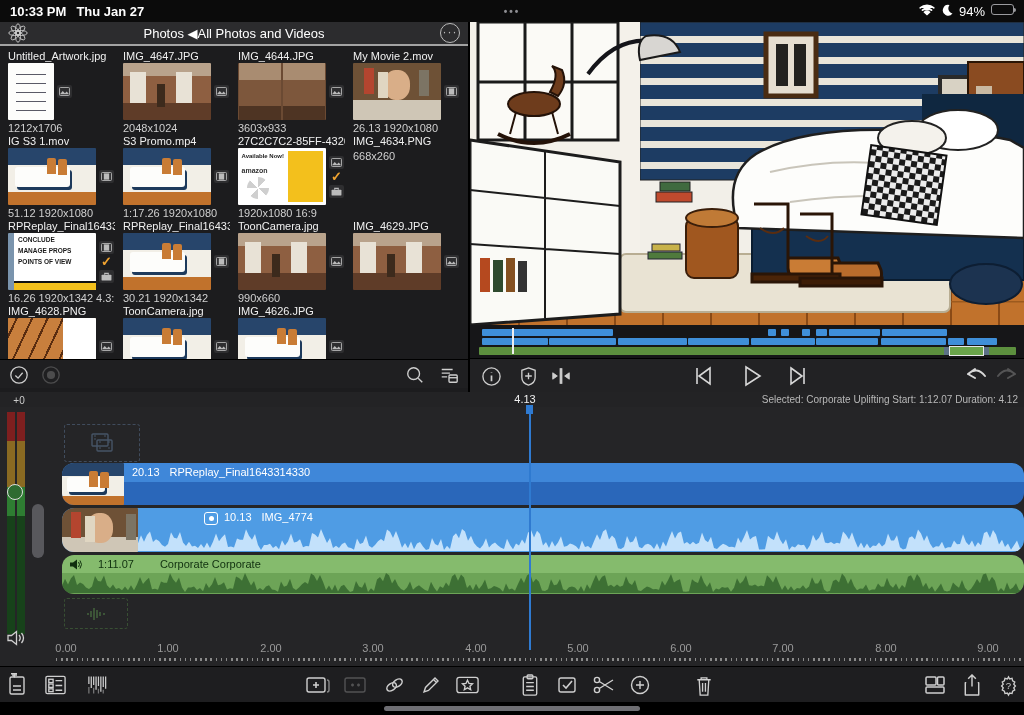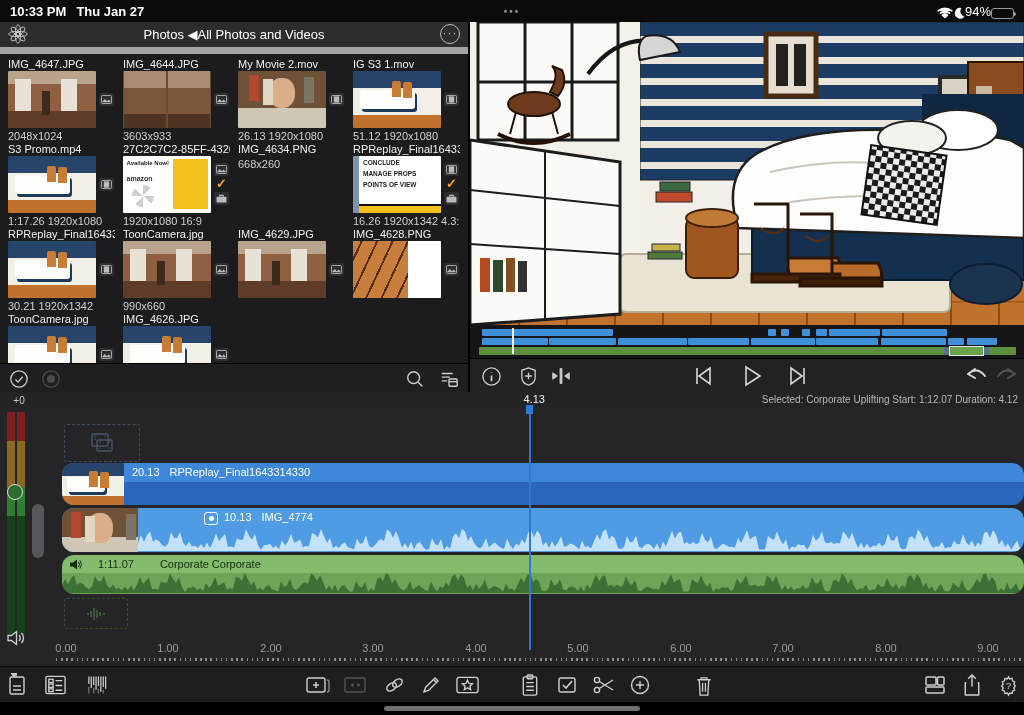--- a/index.html
+++ b/index.html
@@ -3,28 +3,28 @@
 <meta charset="utf-8">
 <style>
 *{margin:0;padding:0;box-sizing:border-box}
 html,body{width:1024px;height:715px;overflow:hidden;background:#000;font-family:"Liberation Sans",sans-serif;color:#e8e8e8;-webkit-font-smoothing:antialiased}
 #screen{position:relative;width:1024px;height:715px;background:#000}
 svg{display:block}
 
 #statusbar{position:absolute;top:0;left:0;width:1024px;height:22px;background:#0b0b0b;display:flex;align-items:center;justify-content:space-between;padding:0 10px;font-size:13px;font-weight:bold;color:#fff}
 #statusbar .left{display:flex;gap:10px}
 #statusbar .center{position:absolute;left:50%;transform:translateX(-50%);color:#8e8e93;font-size:10px;letter-spacing:2px}
-#statusbar .right{display:flex;align-items:flex-end;}
+#statusbar .right{display:flex;align-items:flex-start;gap:6px}
 .batt{width:23px;height:11px;border:1px solid #9a9a9e;border-radius:3px;position:relative;padding:1px}
 .batt .fill{height:100%;width:88%;background:#fff;border-radius:1.5px}
 .batt:after{content:"";position:absolute;right:-3px;top:3px;width:2px;height:4px;background:#9a9a9e;border-radius:0 2px 2px 0}
 
 #toprow{position:absolute;top:22px;left:0;width:1024px;height:370px;display:flex}
 #library{width:470px;height:370px;background:#1c1c1e;border-right:2px solid #000;display:flex;flex-direction:column}
-#libheader{height:32px;background:#2c2c2e;display:flex;align-items:center;padding:0 8px;position:relative;border-bottom:7px solid #a3a3a3}
+#libheader{height:24px;background:#2c2c2e;display:flex;align-items:center;padding:0 8px;position:relative;border-bottom:2px solid #a3a3a3}
 #libtitle{position:absolute;left:50%;transform:translateX(-50%);font-size:13px;color:#fff;white-space:nowrap}
 #libellipsis{position:absolute;right:8px;width:20px;height:20px;border:1.5px solid #bbb;border-radius:50%;color:#bbb;font-size:12px;line-height:16px;text-align:center;letter-spacing:1px}
 #libgrid{height:313px;overflow:hidden;display:grid;grid-template-columns:repeat(4,1fr);grid-auto-rows:85px;column-gap:8px;padding:4px 8px 0 8px}
 .cell{overflow:hidden}
 .cell .nm{font-size:11px;color:#f0f0f0;white-space:nowrap;overflow:hidden;height:13px}
 .cell .trow{height:57px;display:flex;align-items:stretch}
 .cell .meta{font-size:11px;color:#d0d0d0;margin-top:2px;white-space:nowrap}
 .badges{width:17px;display:flex;flex-direction:column;justify-content:center;align-items:center;gap:2px;margin-left:2px}
 .bdg{width:15px;height:13px;background:#2e2e30;border-radius:2px;display:flex;align-items:center;justify-content:center}
 .chk{color:#f0a330;font-size:13px;font-weight:bold;line-height:12px}
@@ -71,21 +71,21 @@
 #scrub-green{position:relative;height:8px;background:#5c8f3e;border-radius:1px}
 #scrub-sel{position:absolute;top:-1px;height:10px;background:#6aa44a;border:1.5px solid #e8e8e8}
 #scrub-sel:before,#scrub-sel:after{content:"";position:absolute;top:0;width:5px;height:100%;background:#5c7186}
 #scrub-sel:before{left:-6px}#scrub-sel:after{right:-6px}
 #scrub-playhead{position:absolute;top:3px;width:2px;height:26px;background:#eee}
 #transport{height:34px;background:#222224;border-top:1px solid #000;position:relative}
 .trbtn{position:absolute;top:4px;width:30px;height:26px;display:flex;align-items:center;justify-content:center}
 
 #timeline{position:absolute;top:392px;left:0;width:1024px;height:274px;background:#252527;overflow:hidden}
 #tl-infobar{position:absolute;top:0;left:0;width:100%;height:15px;background:#232325}
-#playhead-label{position:absolute;top:1px;left:505px;width:40px;text-align:right;font-size:11px;color:#f0f0f0}
+#playhead-label{position:absolute;top:1px;left:505px;width:40px;text-align:center;font-size:11px;color:#f0f0f0}
 #sel-info{position:absolute;top:2px;right:6px;font-size:10px;color:#b8b8b8}
 #ph-handle{position:absolute;top:13px;left:526px;width:7px;height:9px;background:#2f7ad0}
 #playhead-line{position:absolute;top:13px;left:529px;width:2px;height:245px;background:#2f7ad0}
 #meter-label{position:absolute;top:3px;left:6px;width:26px;text-align:center;font-size:10px;color:#ccc}
 .meterbar{position:absolute;top:20px;width:8px;height:222px;background:linear-gradient(180deg,#7e1f1f 0 13%,#8a6a22 13% 34%,#2e7d32 34% 47%,#17421a 47%)}
 #meter-knob{position:absolute;top:92px;left:7px;width:16px;height:16px;border:1.5px solid #ddd;border-radius:50%;background:#2e6b31}
 #tl-vscroll{position:absolute;top:112px;left:32px;width:12px;height:54px;background:#58585c;border-radius:6px}
 .dropzone{position:absolute;border:1.5px dashed #4a5a70;border-radius:3px;display:flex;align-items:center;justify-content:center;opacity:.75}
 #dropzone-audio{border-color:#3f5e38}
 .clip{position:absolute;left:62px;right:0;border-radius:12px;overflow:hidden}
@@ -154,20 +154,35 @@
             </g>
           </svg>
         </span>
         <span id="libtitle">Photos ◀All Photos and Videos</span>
         <span id="libellipsis">···</span>
       </div>
 
       <div id="libgrid">
 
         <div class="cell">
+          <div class="nm">Untitled_Artwork.jpg</div>
+          <div class="trow">
+              <div class="thumb portrait t-notes"></div>
+            <div class="badges">
+                <span class="bdg">
+                  <svg width="11" height="9" viewBox="0 0 12 10">
+                    <rect x="0.5" y="0.5" width="11" height="9" rx="1" fill="none" stroke="#bbb"></rect>
+                    <path d="M1 8 L4 4.5 L6.5 7 L8.5 5 L11 8Z" fill="#bbb"></path>
+                  </svg>
+                </span>
+              </div>
+            </div>
+          <div class="meta">1212x1706</div>
+        </div>
+        <div class="cell">
           <div class="nm">IMG_4647.JPG</div>
           <div class="trow">
               <div class="thumb t-dining"></div>
             <div class="badges">
                 <span class="bdg">
                   <svg width="11" height="9" viewBox="0 0 12 10">
                     <rect x="0.5" y="0.5" width="11" height="9" rx="1" fill="none" stroke="#bbb"></rect>
                     <path d="M1 8 L4 4.5 L6.5 7 L8.5 5 L11 8Z" fill="#bbb"></path>
                   </svg>
                 </span>

